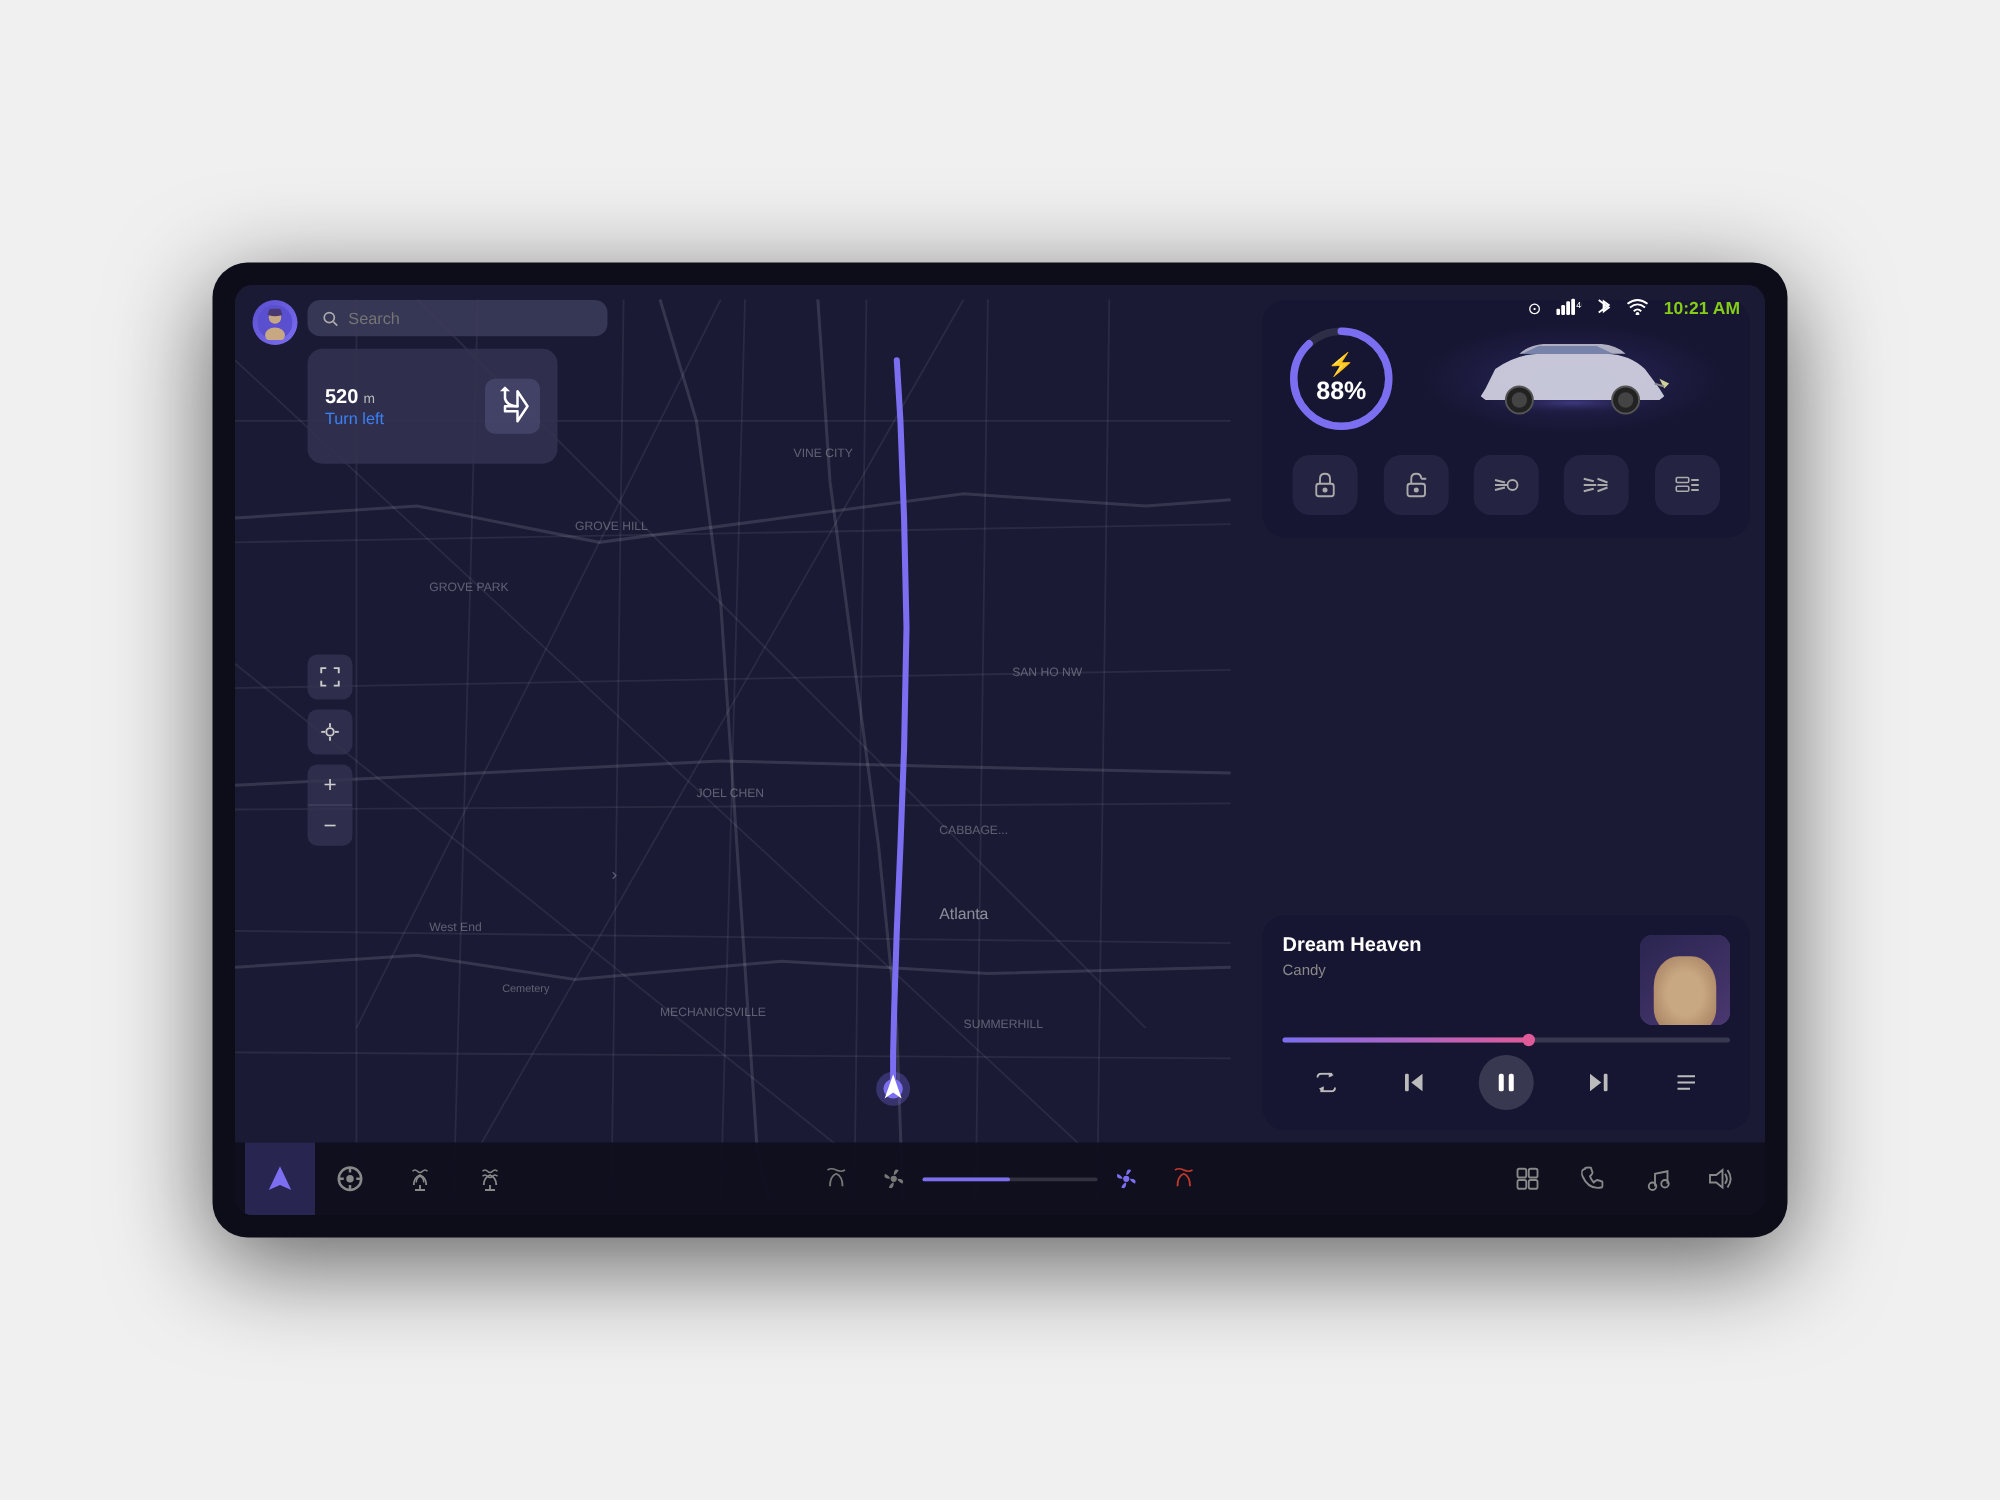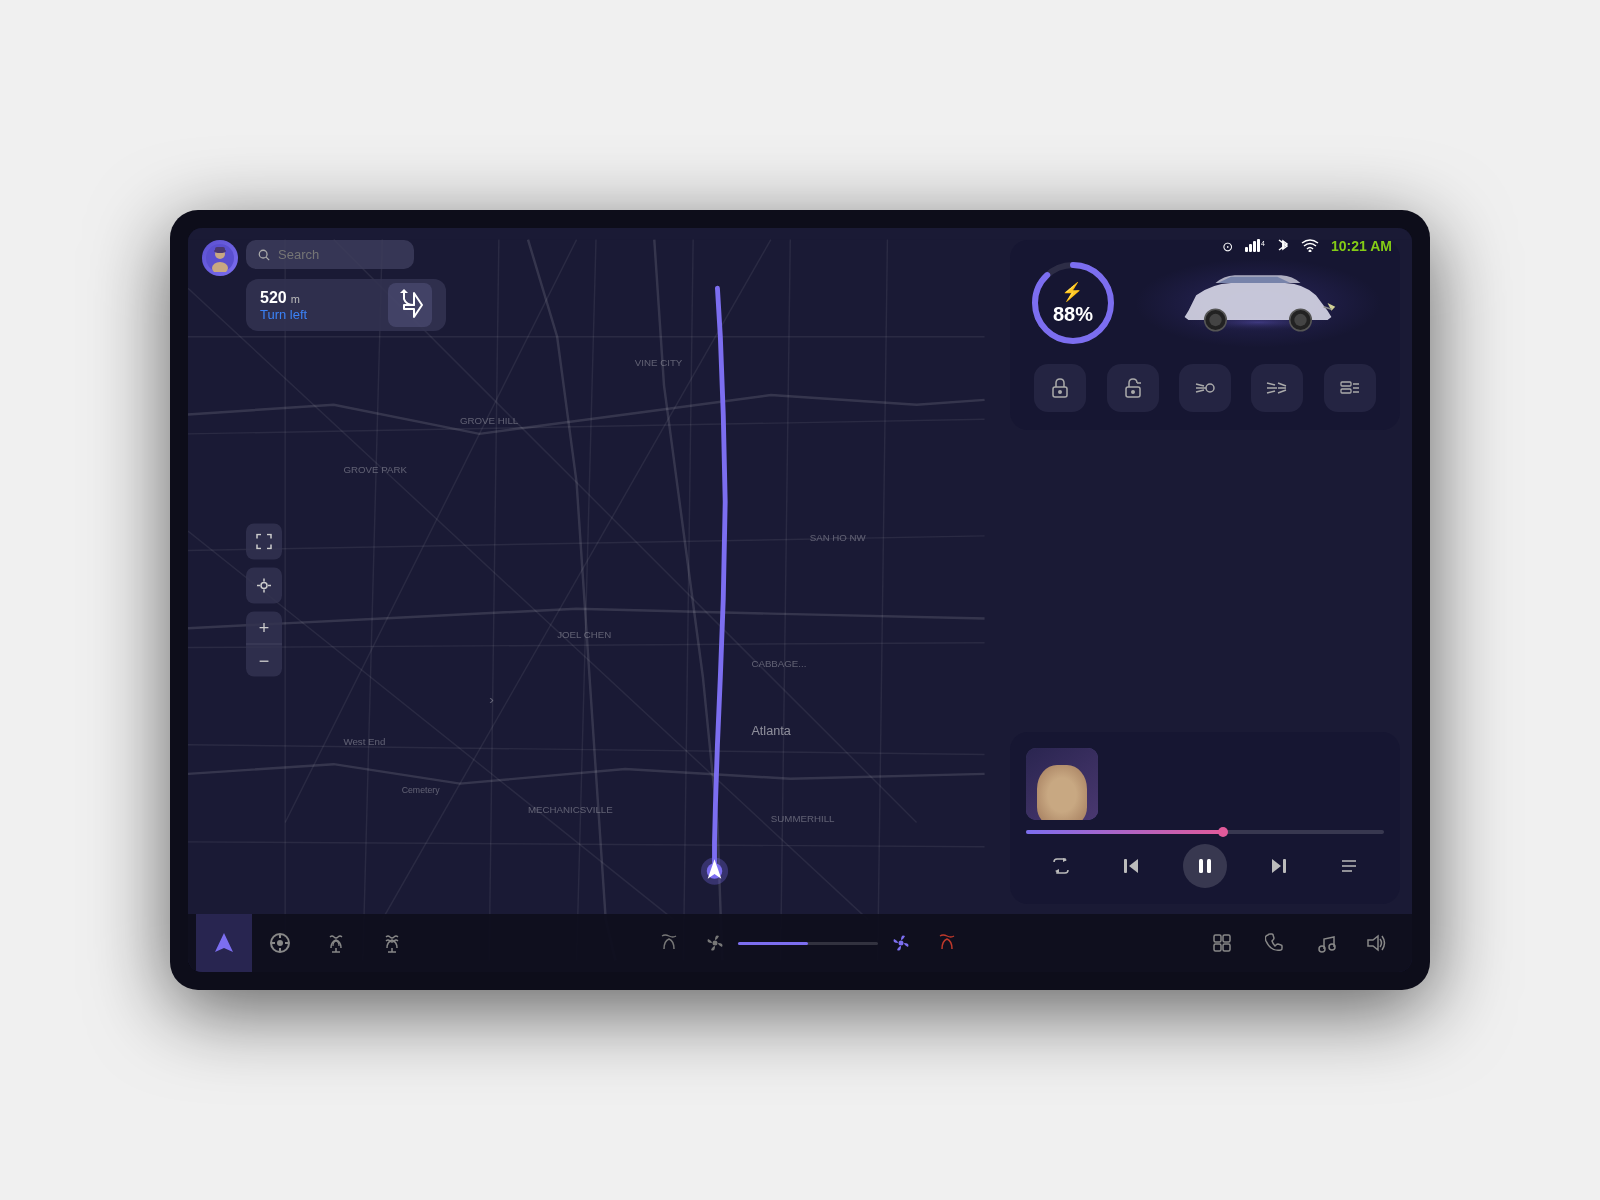--- a/index.html
+++ b/index.html
@@ -102,37 +102,37 @@
       z-index: 10;
     }
 
     .search-box {
       background: rgba(60, 60, 90, 0.85);
       border-radius: 10px;
       padding: 7px 12px;
       display: flex;
       align-items: center;
       gap: 8px;
-      width: 168px;
+      width: 240px;
       margin-bottom: 10px;
     }
 
     .search-box input {
       background: transparent;
       border: none;
       outline: none;
       color: #aaa;
       font-size: 13px;
       width: 100%;
     }
 
     .nav-instruction {
       background: rgba(50, 50, 80, 0.9);
       border-radius: 12px;
-      padding: 4px 14px;
+      padding: 24px 14px;
       width: 200px;
       display: flex;
       align-items: center;
       gap: 12px;
     }
 
     .nav-instruction-text {
       flex: 1;
     }
 
@@ -775,20 +775,24 @@
             <line x1="14" y1="5" x2="20" y2="5" stroke="#aaa" stroke-width="1.5"></line>
             <line x1="14" y1="9" x2="20" y2="9" stroke="#aaa" stroke-width="1.5"></line>
             <line x1="14" y1="13" x2="20" y2="13" stroke="#aaa" stroke-width="1.5"></line>
           </svg>
         </div>
       </div>
     </div>
 
     <div class="right-music-panel">
       <div class="music-panel-top">
+        <div class="music-info">
+          <div class="music-title">Dream Heaven</div>
+          <div class="music-subtitle">Candy</div>
+        </div>
         <div class="music-thumb">
           <div class="music-thumb-face">
             <div class="face-shape"></div>
           </div>
         </div>
       </div>
 
       <div class="music-progress">
         <div class="music-progress-fill">
           <div class="music-progress-dot"></div>

